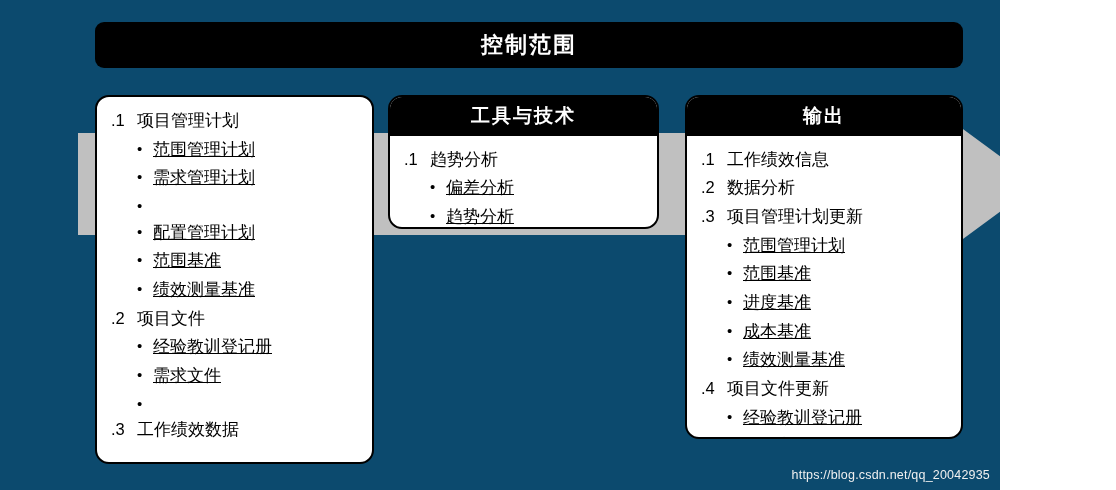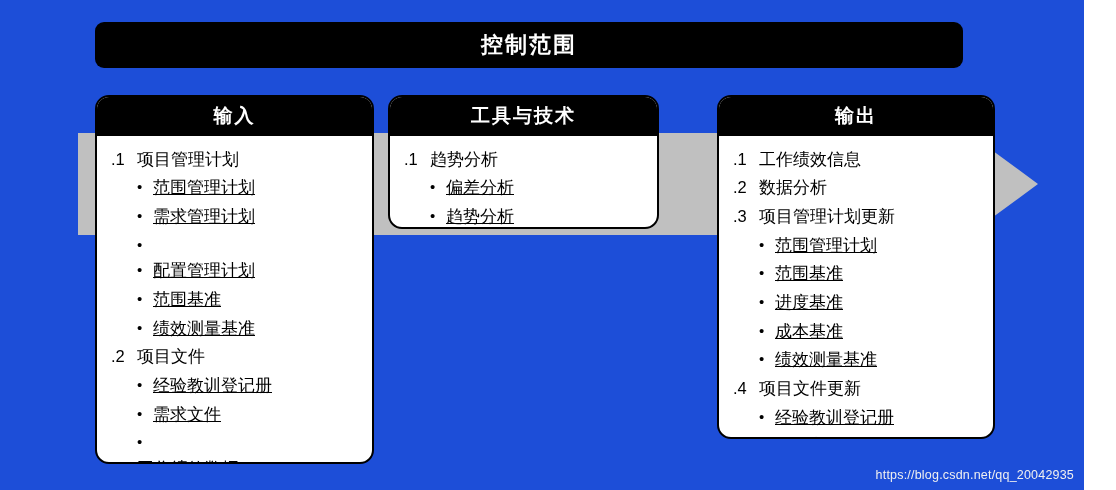--- a/index.html
+++ b/index.html
@@ -6,23 +6,23 @@
     margin: 0;
     padding: 0;
     background: #ffffff;
   }
   body {
     font-family: "Liberation Sans", "DejaVu Sans", sans-serif;
     -webkit-font-smoothing: antialiased;
   }
   #canvas {
     position: relative;
-    width: 1084px;
+    width: 1000px;
     height: 490px;
-    background: #1d4ed8;
+    background: #0c4a6e;
     overflow: hidden;
   }
 
   
   .arrow-wrap {
     position: absolute;
     left: 78px;
     top: 96px;
     width: 960px;
     height: 176px;
@@ -75,21 +75,21 @@
   .col-body {
     padding: 12px 10px 10px 12px;
     font-size: 17px;
     color: #000000;
     line-height: 1.0;
   }
 
   
   #col-input  { left: 95px;  top: 95px; width: 279px; height: 369px; }
   #col-tools  { left: 388px; top: 95px; width: 271px; height: 134px; }
-  #col-output { left: 685px; top: 95px; width: 278px; height: 344px; margin-left: 32px; }
+  #col-output { left: 685px; top: 95px; width: 278px; height: 344px; }
 
   
   .item-l1 {
     display: flex;
     align-items: flex-start;
     margin: 0 0 4px 0;
     padding-left: 2px;
   }
   .item-l1 .num {
     width: 26px;
@@ -140,21 +140,20 @@
     <svg width="960" height="176" viewBox="0 0 960 176" xmlns="http://www.w3.org/2000/svg">
       <polygon points="0,37 840,37 840,0 960,88 840,176 840,139 0,139" fill="#c0c0c0"></polygon>
     </svg>
   </div>
 
   <div class="title-banner">
     <span class="title-text">控制范围</span>
   </div>
 
   <div class="col" id="col-input">
-    <div class="col-head">输入</div>
     <div class="col-body">
 
       <div class="item-l1">
         <span class="num">.1</span>
         <span class="txt">项目管理计划</span>
       </div>
       <div class="item-l2">
         <span class="dot">•</span>
         <span class="txt">范围管理计划</span>
       </div>

